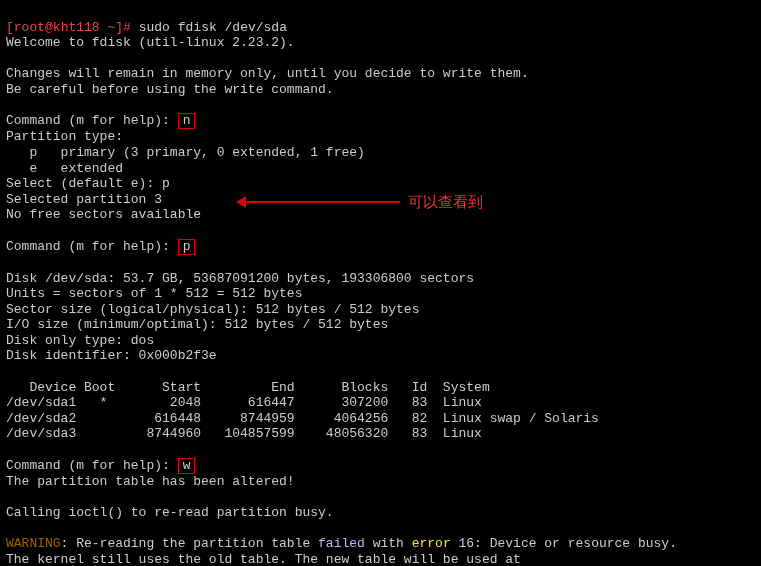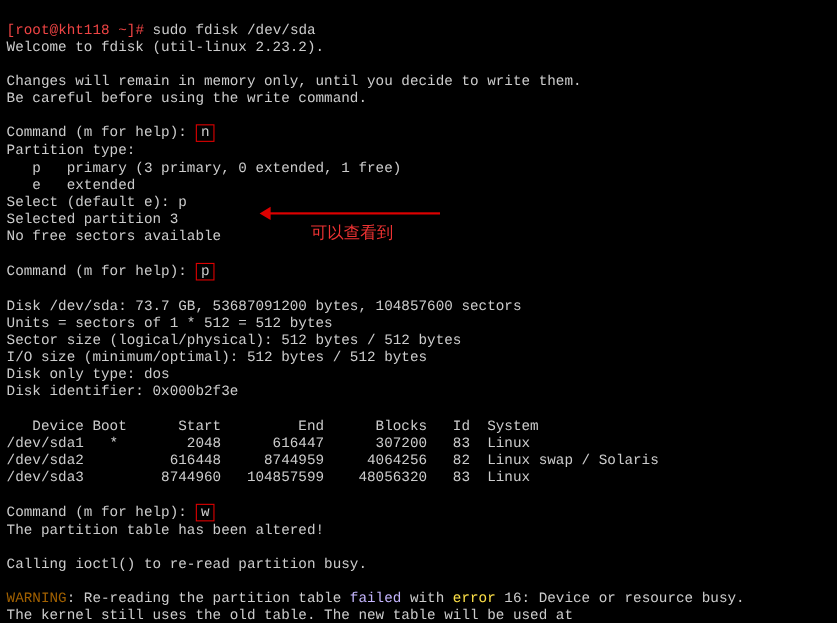--- a/index.html
+++ b/index.html
@@ -72,21 +72,21 @@
 <span>Command (m for help): </span><span class="redbox">n</span>
 <span>Partition type:</span>
 <span>   p   primary (3 primary, 0 extended, 1 free)</span>
 <span>   e   extended</span>
 <span>Select (default e): p</span>
 <span>Selected partition 3</span>
 <span>No free sectors available</span>
 
 <span>Command (m for help): </span><span class="redbox">p</span>
 
-<span>Disk /dev/sda: 73.7 GB, 53687091200 bytes, 104857600 sectors</span>
+<span>Disk /dev/sda: 53.7 GB, 53687091200 bytes, 193306800 sectors</span>
 <span>Units = sectors of 1 * 512 = 512 bytes</span>
 <span>Sector size (logical/physical): 512 bytes / 512 bytes</span>
 <span>I/O size (minimum/optimal): 512 bytes / 512 bytes</span>
 <span>Disk only type: dos</span>
 <span>Disk identifier: 0x000b2f3e</span>
 
 <span>   Device Boot      Start         End      Blocks   Id  System</span>
 <span>/dev/sda1   *        2048      616447      307200   83  Linux</span>
 <span>/dev/sda2          616448     8744959     4064256   82  Linux swap / Solaris</span>
 <span>/dev/sda3         8744960   104857599    48056320   83  Linux</span>
@@ -95,19 +95,19 @@
 <span>The partition table has been altered!</span>
 <span></span>
 <span>Calling ioctl() to re-read partition busy.</span>
 
 <span class="warn">WARNING</span><span>: Re-reading the partition table </span><span class="fail">failed</span><span> with </span><span class="err">error</span><span> 16: Device or resource busy.</span>
 <span>The kernel still uses the old table. The new table will be used at</span>
 
 
 
   
-  <div class="annot" style="left:240px; top:193px;flex-direction:column;">
+  <div class="annot" style="left:240px; top:193px;">
     <div class="arrow-left"></div>
     <span class="label">可以查看到</span>
   </div>
 
   
 </div>
 
 </body></html>

